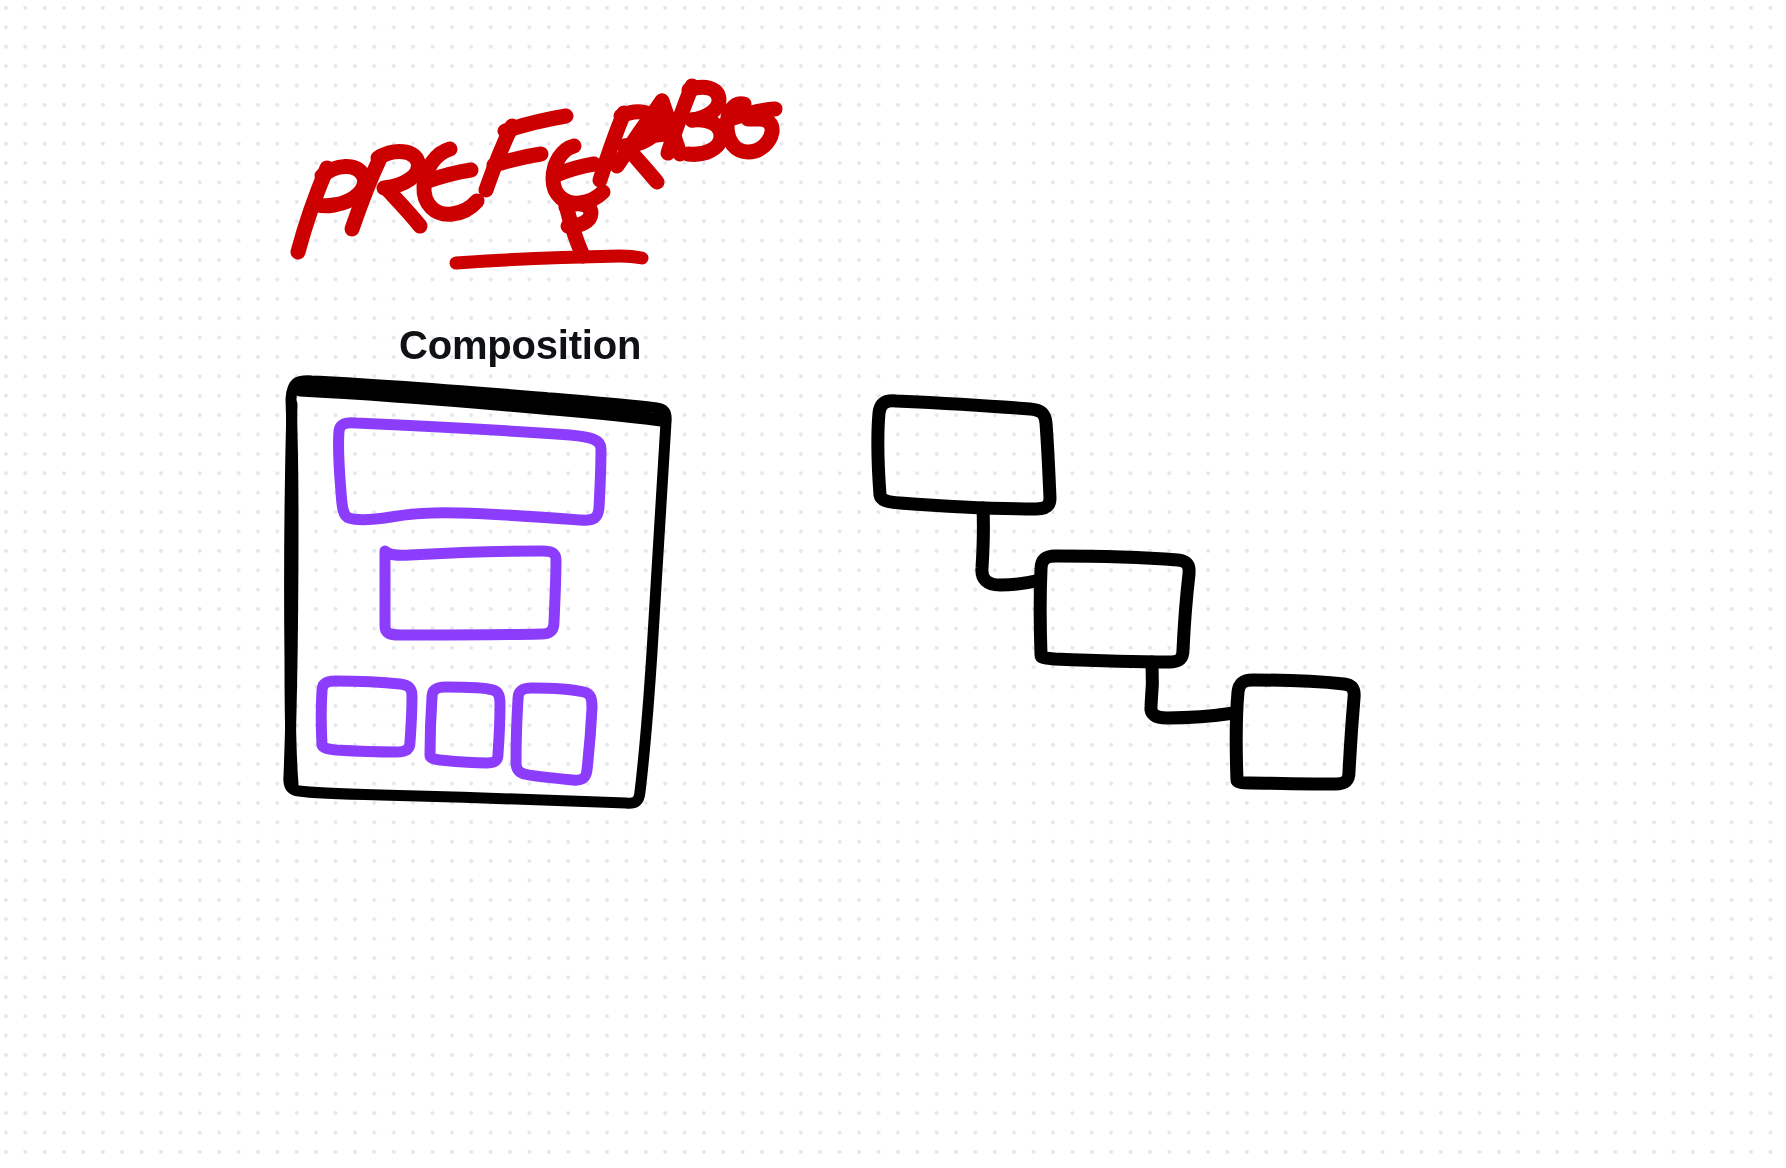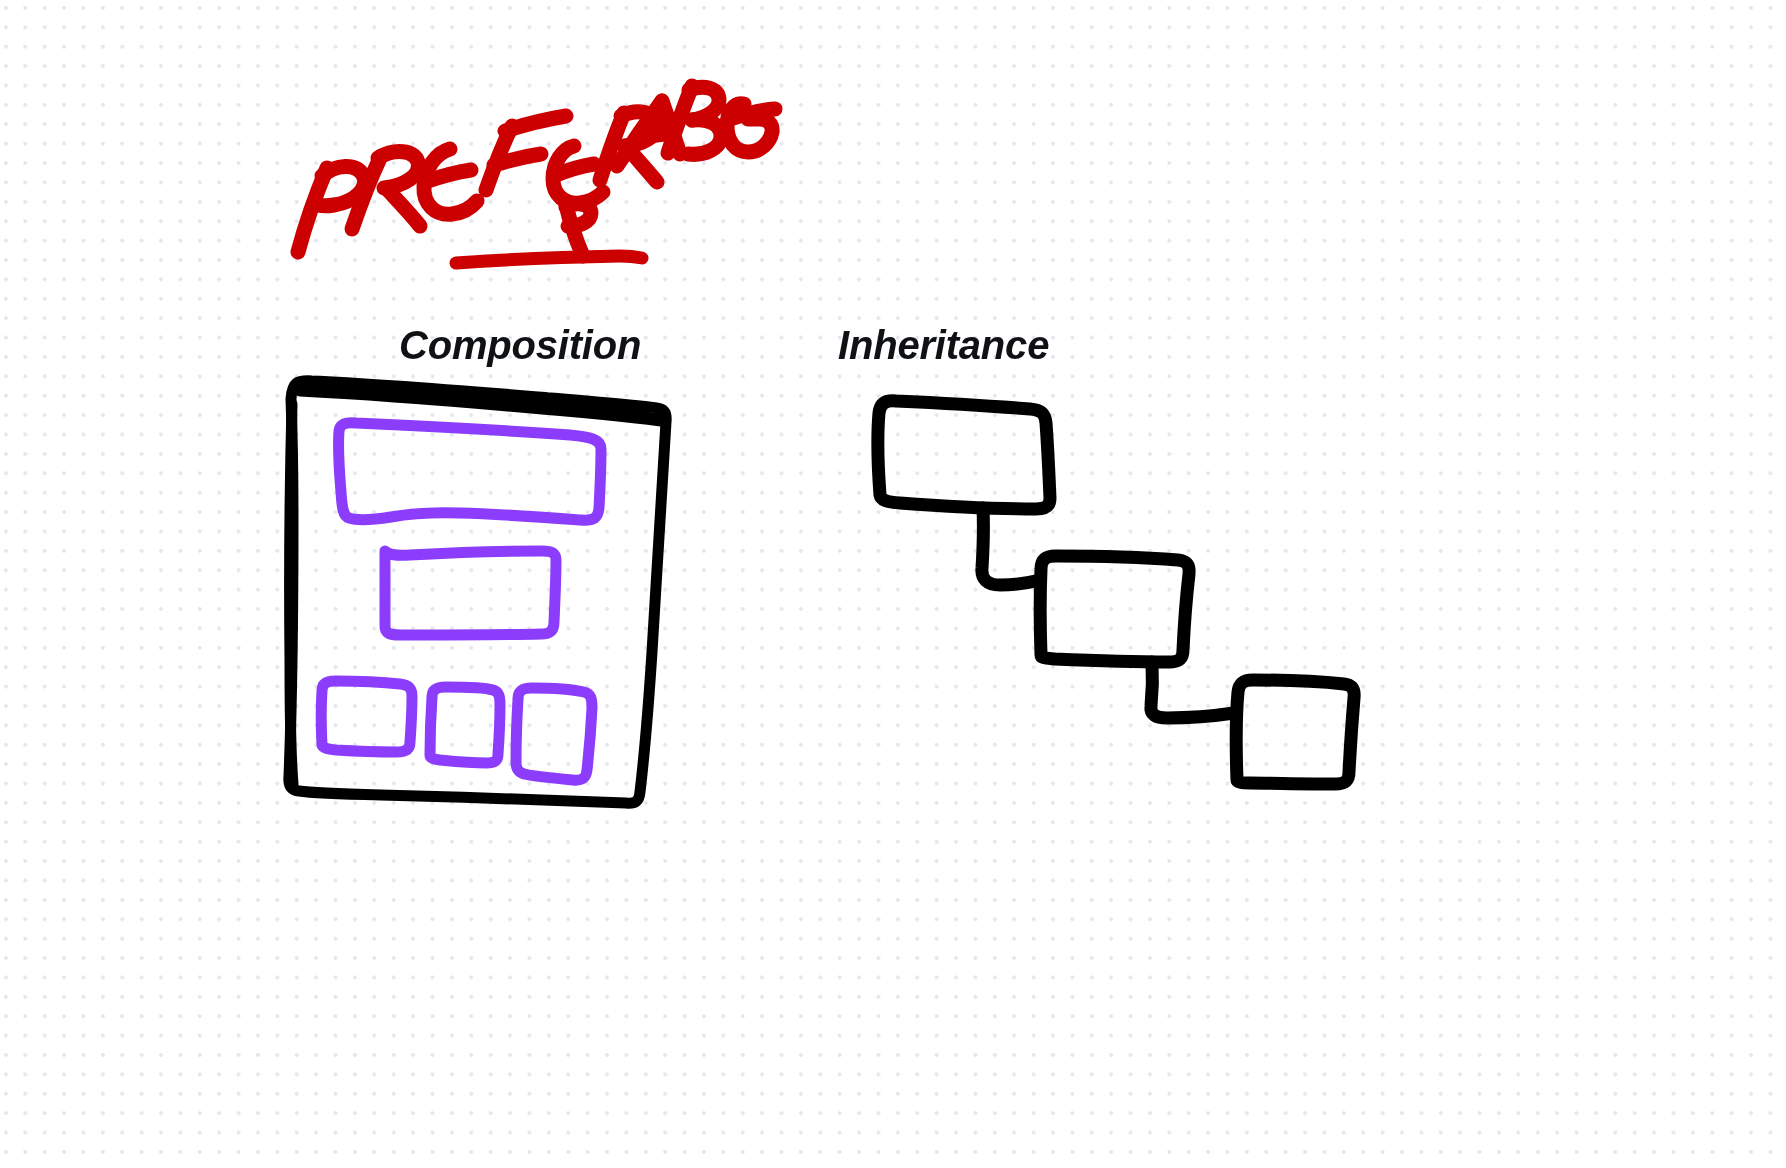--- a/index.html
+++ b/index.html
@@ -13,21 +13,20 @@
   }
   #canvas {
     position: relative;
     width: 1786px;
     height: 1168px;
     overflow: hidden;
     background-color: #ffffff;
     background-image: radial-gradient(circle at 1.9px 1.9px, #e3e7ee 1.9px, rgba(255,255,255,0) 2.1px);
     background-size: 19.4px 19.4px;
     background-position: 4px 6px;
-    font-style: italic;
   }
   #board-svg {
     position: absolute;
     left: 0;
     top: 0;
     width: 1786px;
     height: 1168px;
     pointer-events: none;
   }
   .label {
@@ -217,17 +216,16 @@
 
       <path d="M1152,662
                C1153,680 1152,696 1151,706
                C1150,714 1155,718 1167,718
                C1186,718 1214,716 1234,713"></path>
     </g>
   </svg>
 
   <div class="label" id="label-composition" style="color: rgb(15, 17, 21);">Composition</div>
 
-  <div class="label" id="label-inheritance" style="color: rgb(15, 17, 21);">Inheritance</div>
 
   <div class="sr-text">PREFERABG</div>
 
 </div>
 
 </body></html>

